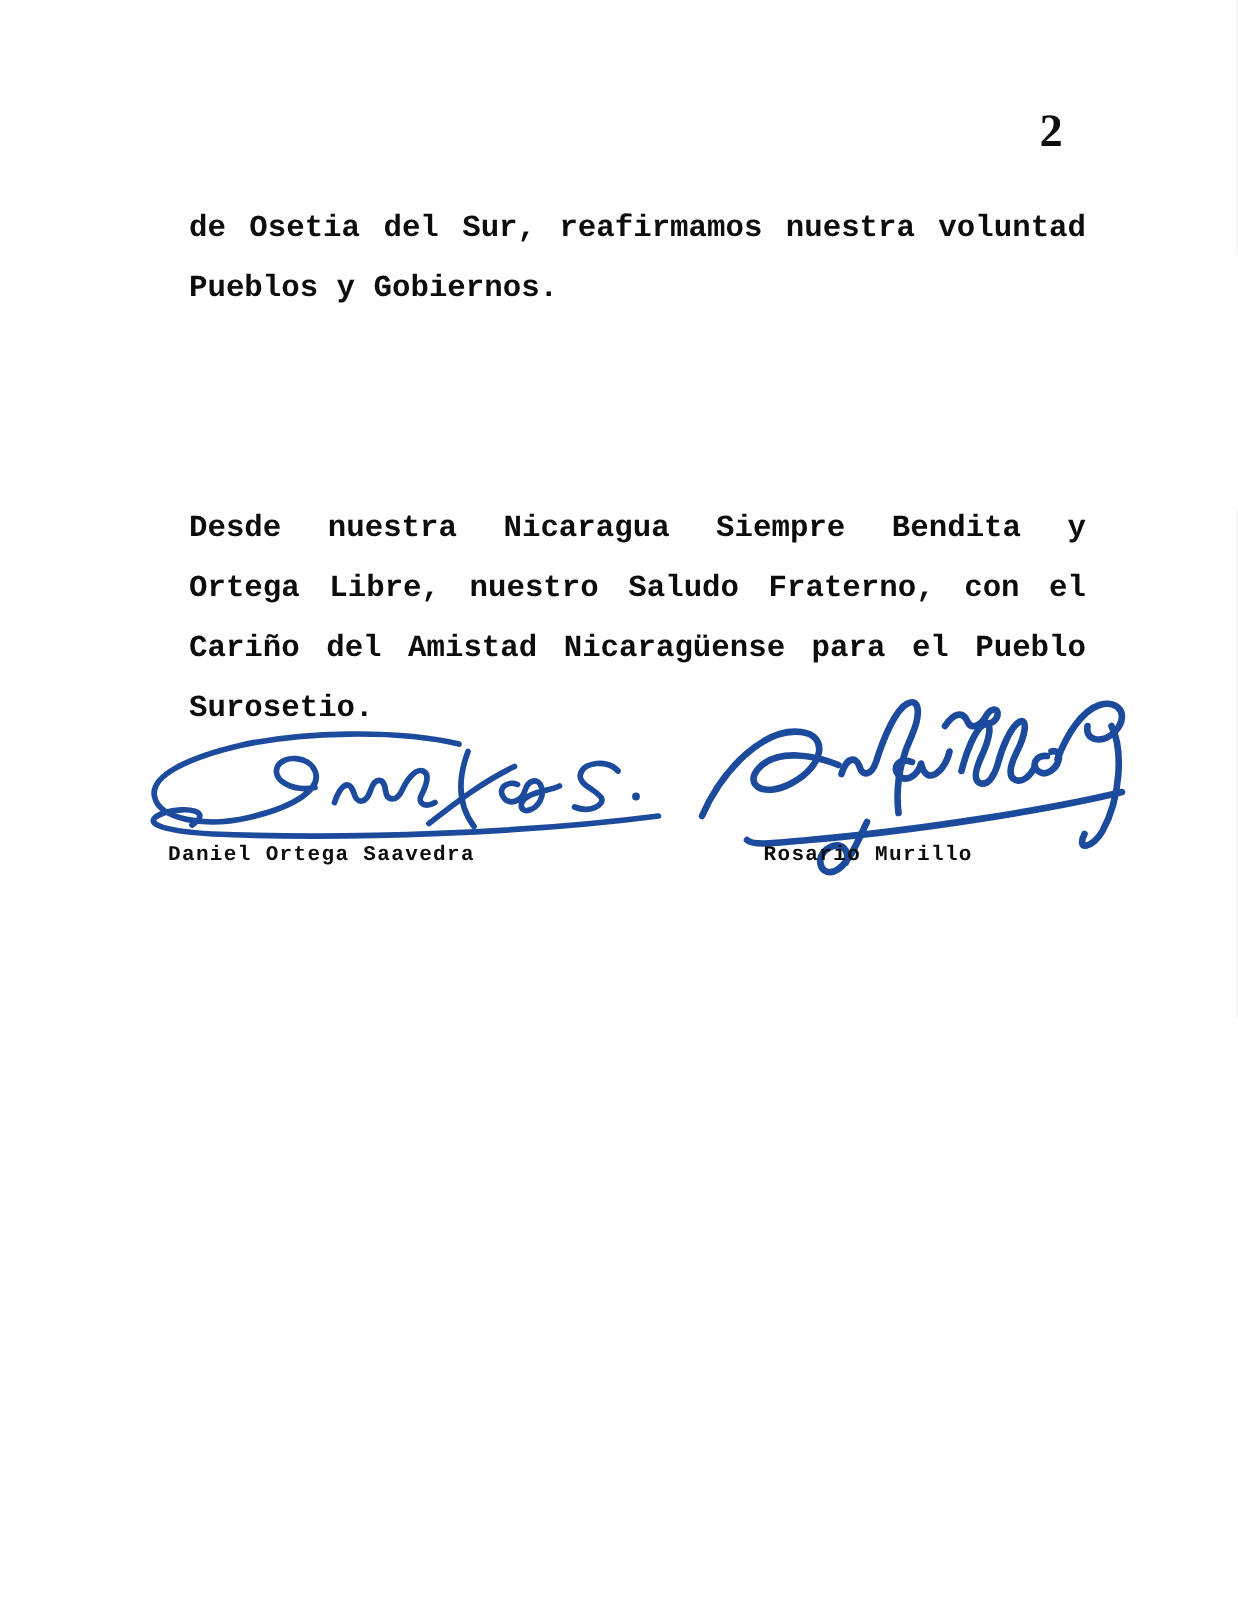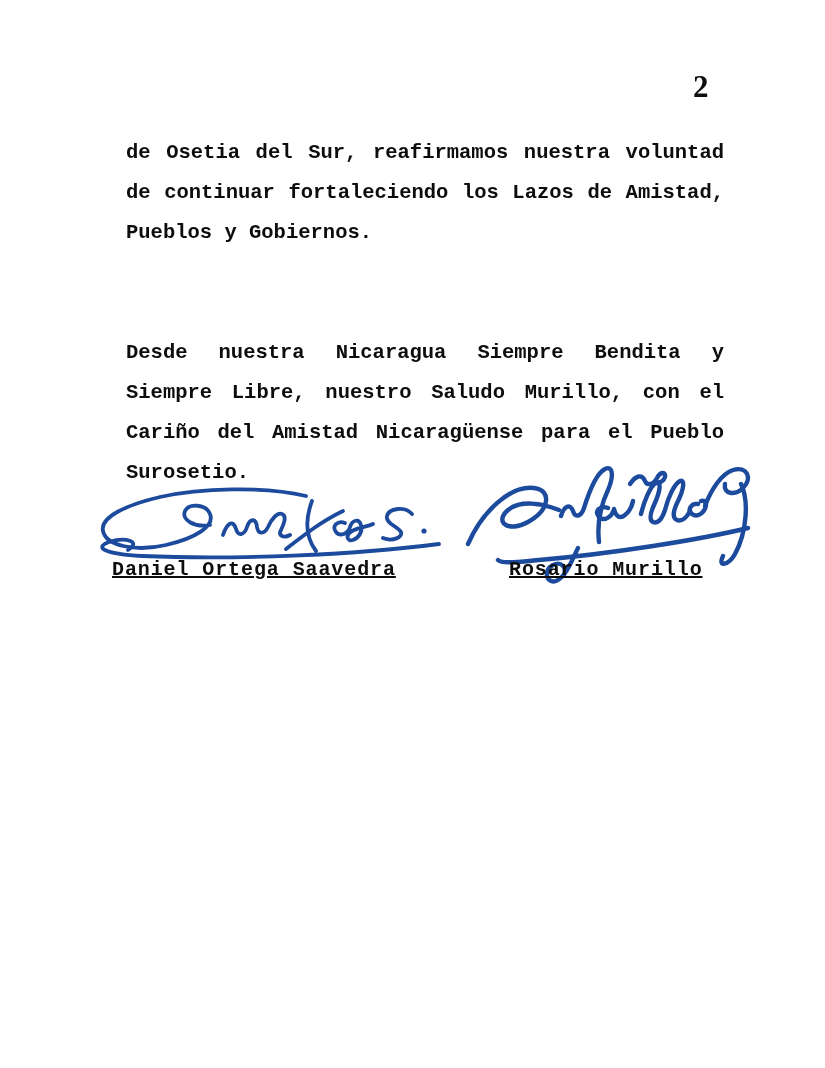--- a/index.html
+++ b/index.html
@@ -62,46 +62,44 @@
   }
   .sig-left { left: 82px; top: 483px; }
   .sig-left path { stroke-width: 3.8; }
   .sig-right { left: 458px; top: 448px; }
   .sig-right path { stroke-width: 4.4; }
   .dotfill { fill: var(--ink, #1c4a9c); }
   .sig-name {
     position: absolute;
     top: 557px;
     font-weight: 700;
-    font-size: 20px;
+    font-size: 14px;
     line-height: 26px;
     letter-spacing: 0.9px;
     color: var(--text, #0d0d0d);
     white-space: pre;
-    text-decoration: underline;
   }
   .sig-name-left { left: 112px; }
   .sig-name-right { left: 509px; text-align: center; }
 </style>
 </head>
 <body>
 
 <div class="page">
 
   <div class="page-number">2</div>
 
   <div class="para para-1">
     <div class="jline">de Osetia del Sur, reafirmamos nuestra voluntad</div>
-    <div class="jline">de continuar fortaleciendo los Lazos de Amistad,</div>
     <div class="lline">Pueblos y Gobiernos.</div>
   </div>
 
   <div class="para para-2">
     <div class="jline">Desde nuestra Nicaragua Siempre Bendita y</div>
-    <div class="jline">Siempre Libre, nuestro Saludo Murillo, con el</div>
+    <div class="jline">Ortega Libre, nuestro Saludo Fraterno, con el</div>
     <div class="jline">Cariño del Amistad Nicaragüense para el Pueblo</div>
     <div class="lline">Surosetio.</div>
   </div>
 
   <svg class="sig sig-left" width="360" height="85" viewBox="0 0 360 85" aria-hidden="true">
     <path d="M224,13 C182,3 118,5 78,14 C44,22 18,34 21,48 C24,63 54,69 84,62 C114,55 133,43 128,31 C124,21 107,20 103,28 C99,37 113,45 128,42"></path>
     <path d="M141,52 C145,40 151,36 154,46 C156,53 162,53 165,44 C168,35 174,35 175,44 C176,51 182,52 186,44 C189,37 195,29 200,31 C205,33 202,41 199,47 C196,52 201,56 208,52"></path>
     <path d="M230,18 C224,34 222,52 234,68"></path>
     <path d="M204,66 C222,52 240,38 261,28"></path>
     <path d="M263,40 C256,37 249,43 254,49 C258,54 266,51 268,44 C270,37 277,35 279,42 C281,48 277,55 271,57 C265,59 263,52 270,48 C277,44 285,44 291,41"></path>

